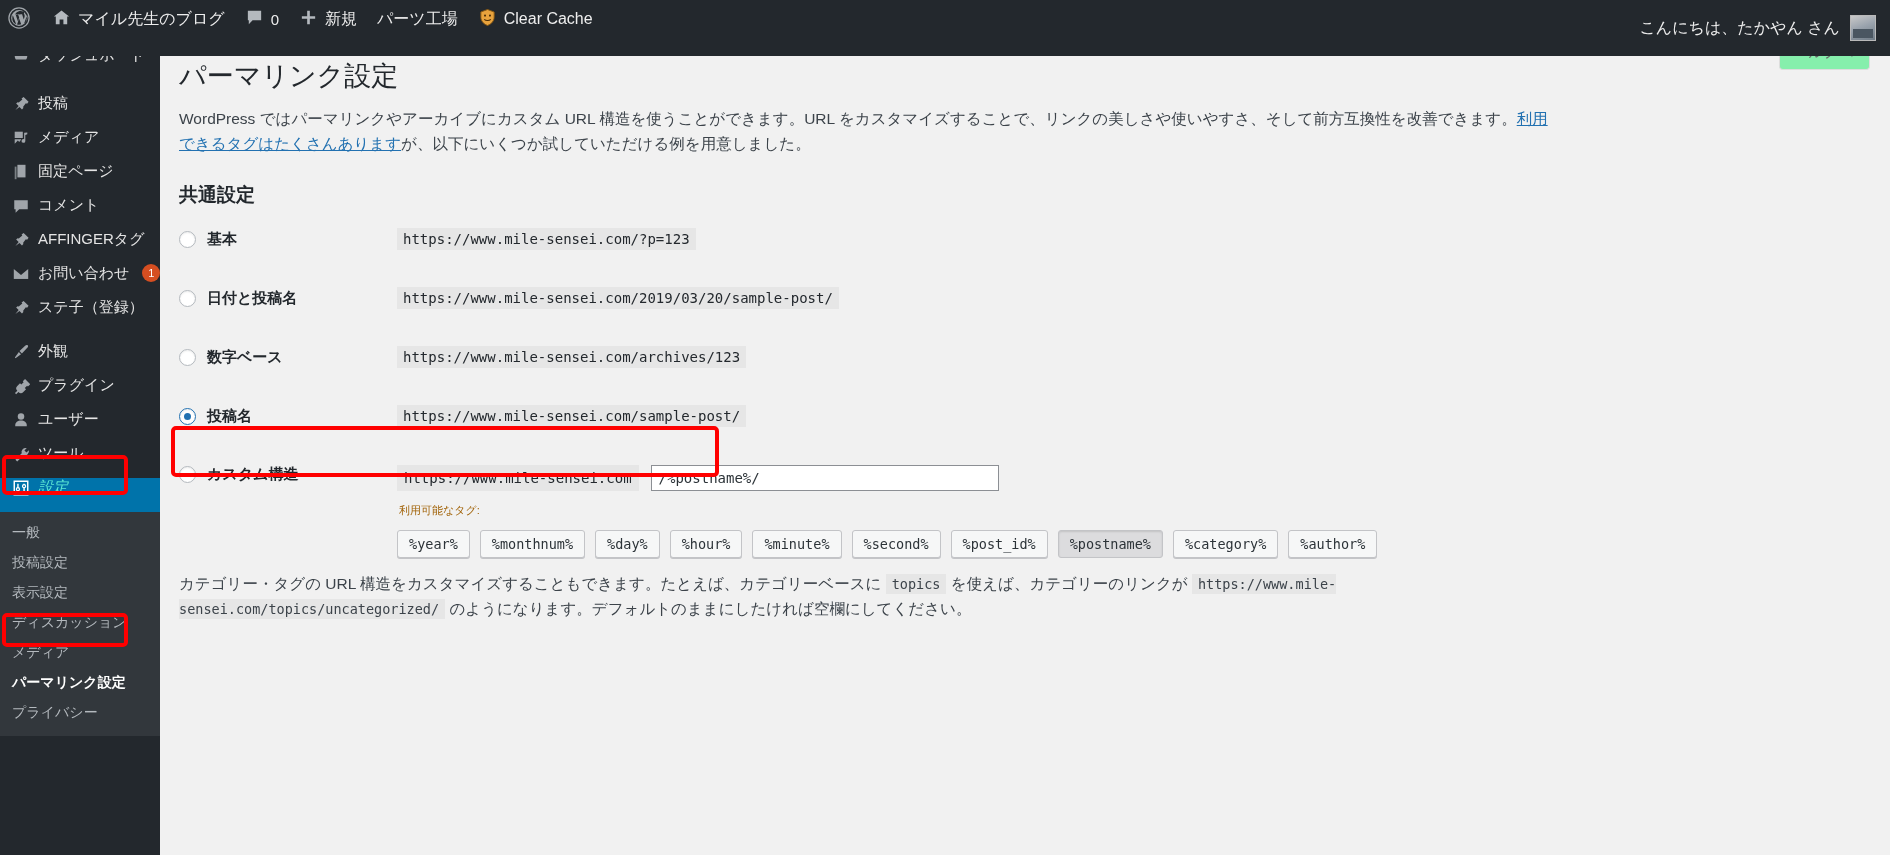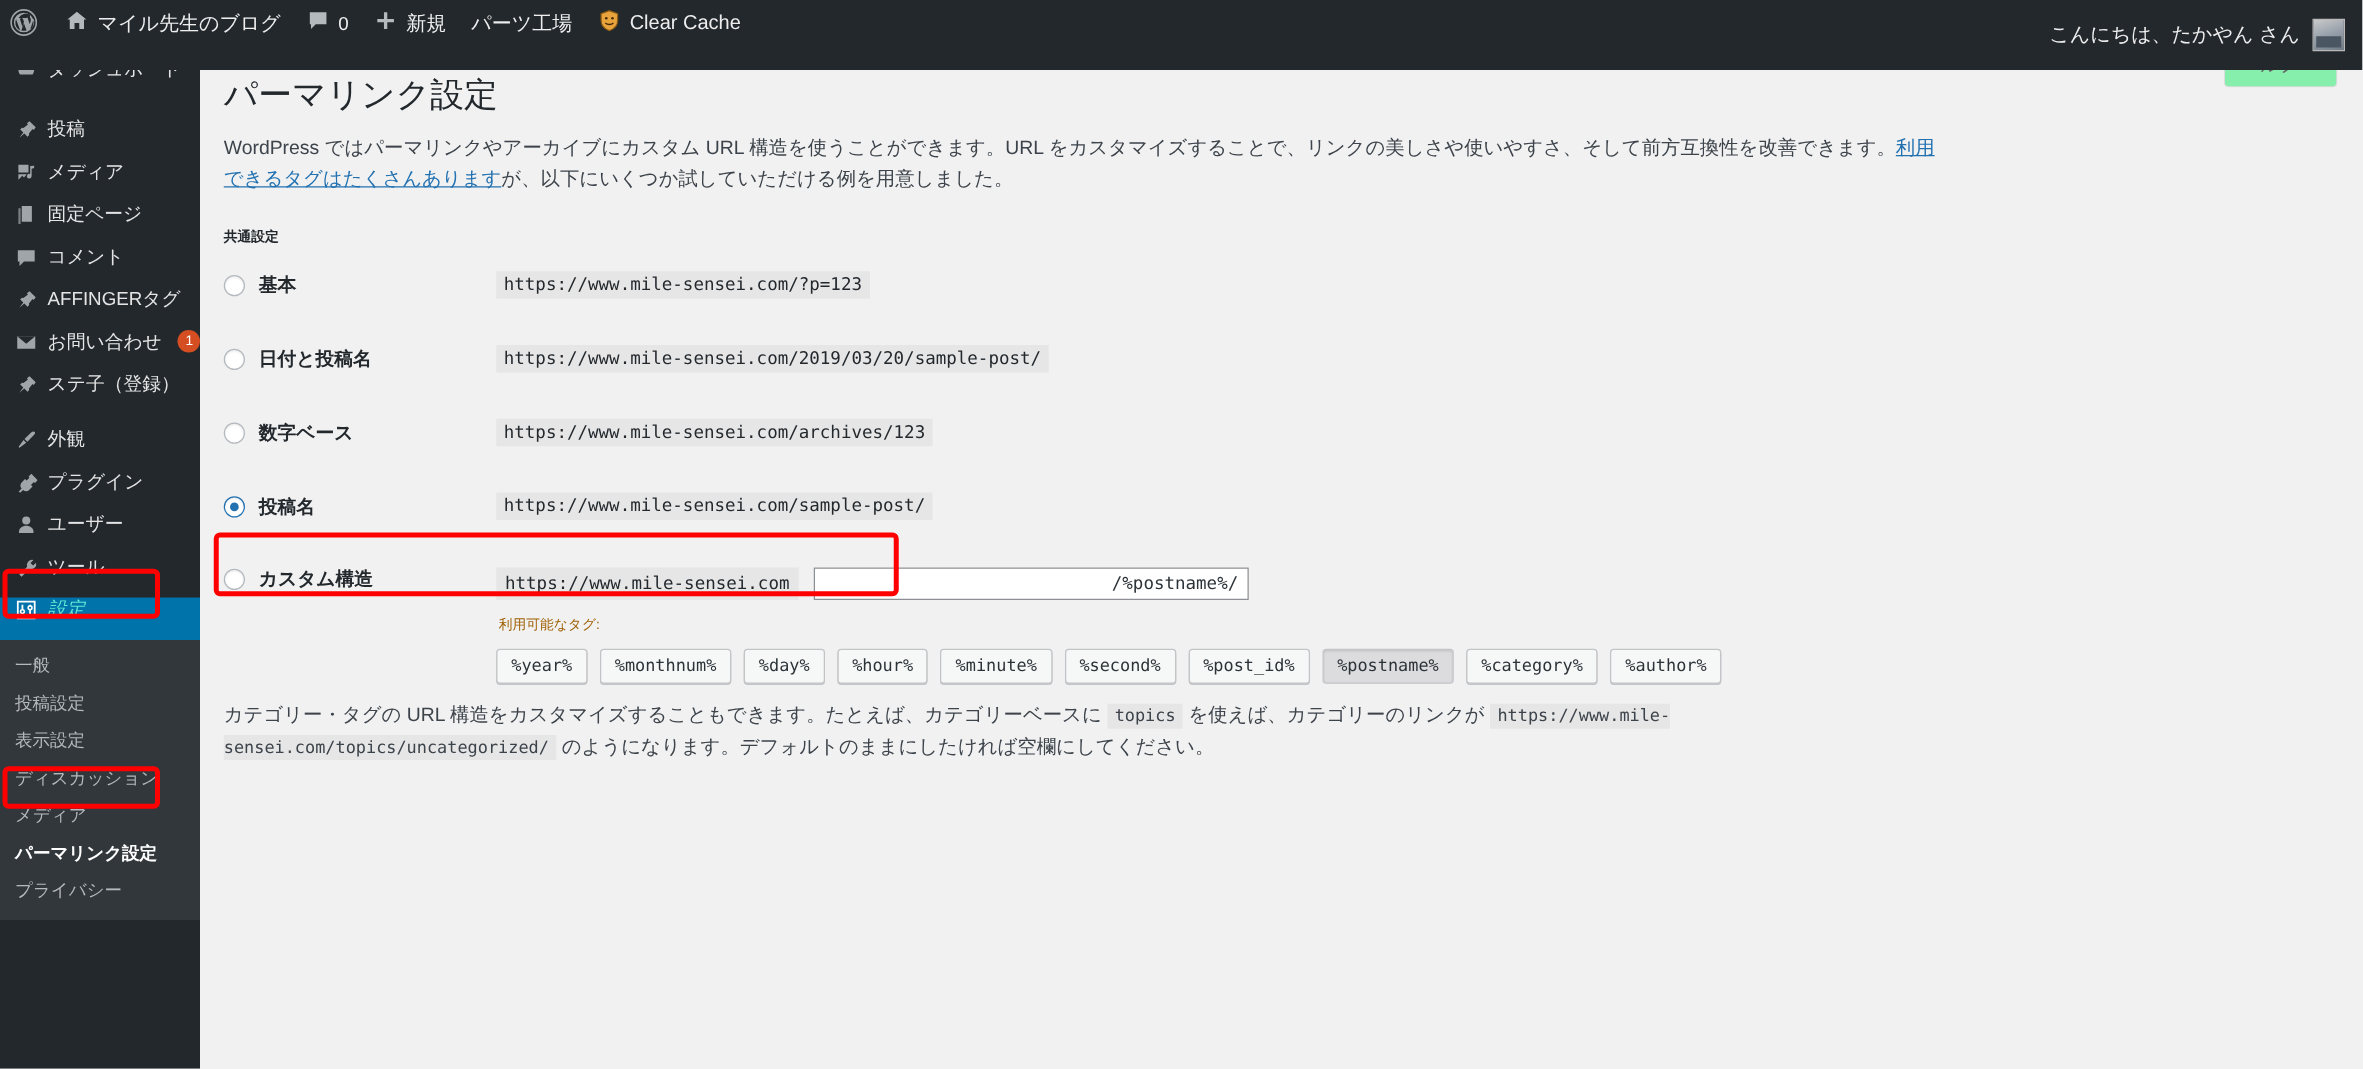--- a/index.html
+++ b/index.html
@@ -126,21 +126,21 @@
   }
   .intro {
     margin: 0; padding: 0 19px 0 19px;
     font-size: 15.5px; color: #3c434a; line-height: 1.62;
     max-width: 1420px;
   }
   .intro a { color: #2271b1; text-decoration: underline; }
 
   h2.section {
     margin: 0; padding: 26px 0 0 19px;
-    font-size: 11px; font-weight: bold; color: #23282d;
+    font-size: 19px; font-weight: bold; color: #23282d;
   }
 
   
   .perm-table {
     margin: 10px 0 0 19px;
     border-collapse: collapse;
   }
   .perm-table td { vertical-align: top; padding: 0; }
   .perm-row { height: 59px; }
   .radio-cell { width: 218px; padding-top: 12px !important; }
@@ -165,21 +165,20 @@
   .custom-row td { padding-top: 11px !important; }
   .custom-inline { display: flex; align-items: center; gap: 4px; }
   .custom-inline code.url { padding: 5px 7px; }
   .struct-input {
     width: 348px; height: 26px;
     border: 1px solid #8c8f94; background: #fff;
     font-family: "DejaVu Sans Mono","Liberation Mono", monospace;
     font-size: 14px; color: #2c3338;
     padding: 2px 7px; margin-left: 8px;
     border-radius: 0;
-    text-align: right;
   }
   .avail-label { font-size: 11px; color: #a16207; margin: 12px 0 0 2px; }
   .tag-row { display: flex; gap: 10px; margin-top: 12px; flex-wrap: wrap; }
   .tag-btn {
     background: #f6f7f7; border: 1px solid #c3c4c7;
     border-radius: 3px; padding: 5px 11px;
     font-family: "DejaVu Sans Mono","Liberation Mono", monospace;
     font-size: 13.5px; color: #2c3338;
     box-shadow: 0 1px 0 #c3c4c7;
     white-space: nowrap;

